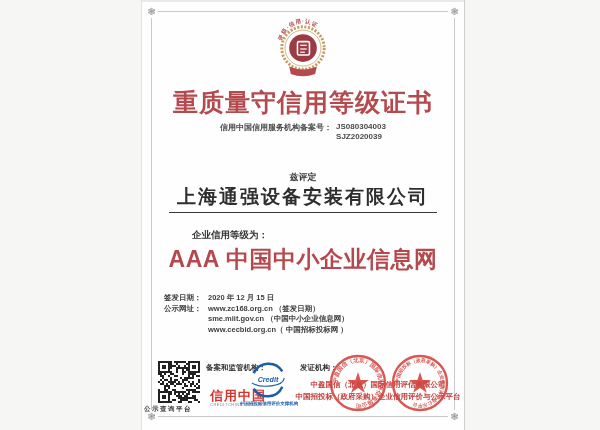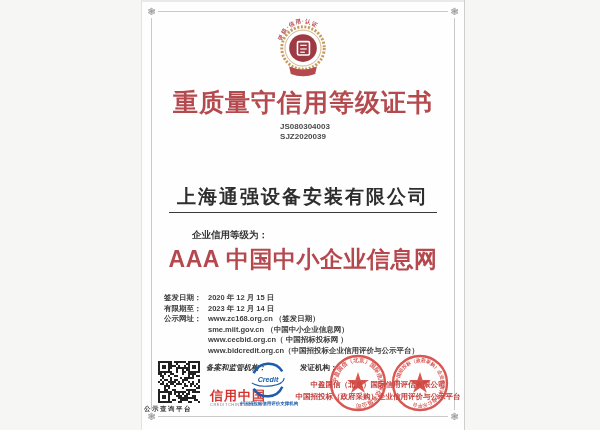--- a/index.html
+++ b/index.html
@@ -40,21 +40,21 @@
   .info .lab{width:44px;font-weight:bold;flex:none;}
   .info .val{font-weight:bold;}
   .info .cont{margin-left:44px;font-weight:bold;}
 
   .qr{position:absolute;left:16px;top:361px;width:42px;height:42px;background:#fff;}
   .qr .cell{position:absolute;width:2px;height:2px;background:#222;}
   .finder{position:absolute;width:8px;height:8px;border:2px solid #222;background:#fff;}
   .finder::after{content:"";position:absolute;left:2px;top:2px;width:4px;height:4px;background:#222;}
   .qr-caption{position:absolute;left:2px;top:405px;width:70px;font-size:6.5px;font-weight:bold;
               color:#333;letter-spacing:1.5px;}
-  .reg-label{position:absolute;left:64px;top:363px;font-size:7.5px;font-weight:bold;color:#333;font-style:italic;}
+  .reg-label{position:absolute;left:64px;top:363px;font-size:7.5px;font-weight:bold;color:#333;}
   .cc-logo{position:absolute;left:68px;top:387px;font-size:13px;font-weight:900;color:#d5342e;
            letter-spacing:1px;}
   .cc-sub{position:absolute;left:68px;top:402px;font-size:4px;color:#888;letter-spacing:0.5px;}
   .credit-logo{position:absolute;left:105px;top:359px;}
   .credit-sub{position:absolute;left:92px;top:401px;width:70px;text-align:center;
               font-size:4.5px;color:#1c5ca8;font-weight:bold;}
   .issuer-label{position:absolute;left:158px;top:363px;font-size:7.5px;font-weight:bold;color:#333;}
   .issuers{position:absolute;left:148px;top:379px;width:176px;text-align:center;
            font-size:7.5px;font-weight:bold;color:#c2403d;line-height:11.5px;}
   .seal{position:absolute;width:60px;height:60px;opacity:0.88;}
@@ -88,51 +88,48 @@
         <line x1="32" y1="35" x2="39" y2="35" stroke="#ffffff" stroke-width="1.3"></line>
         <line x1="32" y1="39" x2="39" y2="39" stroke="#ffffff" stroke-width="1.3"></line>
         <line x1="32" y1="42.5" x2="37" y2="42.5" stroke="#ffffff" stroke-width="1.3"></line>
         <path d="M20,58 Q35,64.5 50,58 L48.2,66 Q35,71 21.8,66 Z" fill="#b5494e"></path>
       </svg>
     </div>
 
     <div class="title">重质量守信用等级证书</div>
 
     <div class="filing">
+      <span>信用中国信用服务机构备案号：</span>
       <span class="nums">
         <div>JS080304003</div>
         <div>SJZ2020039</div>
       </span>
     </div>
 
 
+    <div class="hereby">兹评定</div>
 
     <div class="company-row">
       <span class="company">上海通强设备安装有限公司</span>
     </div>
 
     <div class="grade-label">企业信用等级为：</div>
     <div class="grade">AAA 中国中小企业信息网</div>
 
     <div class="info">
       <div class="row">
         <span class="lab">签发日期：</span>
         <span class="val">2020 年 12 月 15 日</span>
-      </div>
-      <div class="row">
-        <span class="lab">有限期至：</span>
-        <span class="val">2023 年 12 月 14 日</span>
       </div>
       <div class="row">
         <span class="lab">公示网址：</span>
         <span class="val">www.zc168.org.cn （签发日期）</span>
       </div>
       <div class="cont">sme.miit.gov.cn （中国中小企业信息网）</div>
       <div class="cont">www.cecbid.org.cn（ 中国招标投标网 ）</div>
-      <div class="cont">www.bidcredit.org.cn（中国招投标企业信用评价与公示平台）</div>
     </div>
 
     <div class="qr" id="qr">
       <div class="finder" style="left:0;top:0;"></div>
       <div class="finder" style="right:0;top:0;"></div>
       <div class="finder" style="left:0;bottom:0;"></div>
     <div class="cell" style="left: 12px; top: 0px;"></div>
         <div class="cell" style="left: 16px; top: 0px;"></div>
         <div class="cell" style="left: 18px; top: 0px;"></div>
         <div class="cell" style="left: 20px; top: 0px;"></div>

